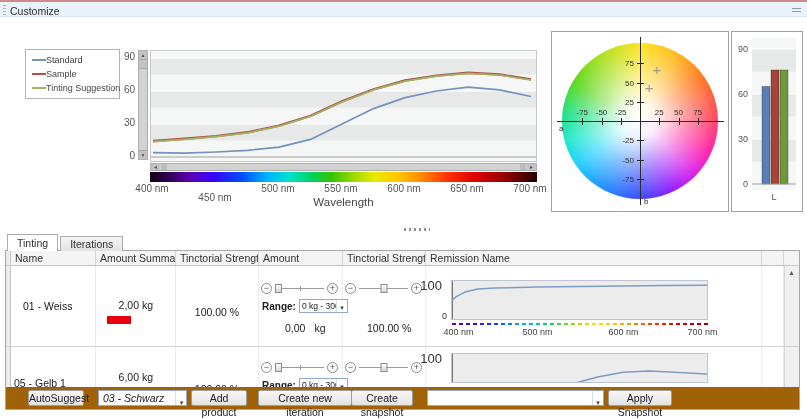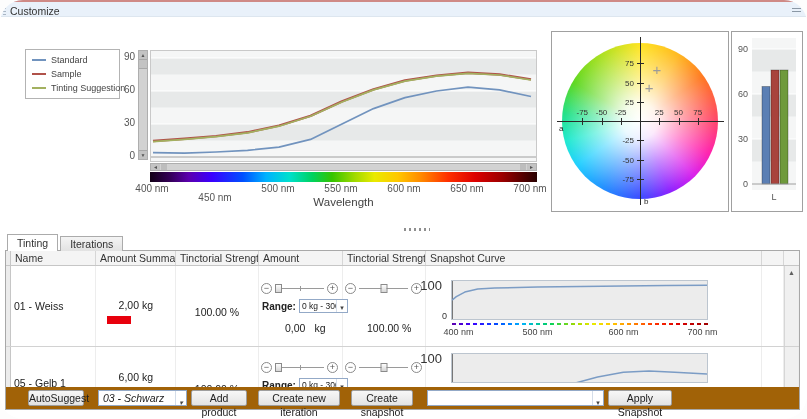--- a/index.html
+++ b/index.html
@@ -1,31 +1,31 @@
 <!DOCTYPE html>
 <html><head>
 <meta charset="utf-8">
 <style>
   * { box-sizing: border-box; margin: 0; padding: 0; }
   body { font-family: "Liberation Sans", sans-serif; background: #fdfdfd; }
-  .screen { position: relative; width: 807px; height: 419px; overflow: hidden; background: #ffffff; border-radius: 23px; }
+  .screen { position: relative; width: 807px; height: 419px; overflow: hidden; background: #ffffff; }
 
   
   .topbar { position: absolute; left: 0; top: 0; width: 807px; height: 17px;
             background: #e9f1fa; border-top: 2px solid #cf8a86; border-bottom: 1px solid #dde6ef; }
   .topbar-grip { position: absolute; left: 3px; top: 3px; width: 3px; height: 11px;
                  background: repeating-linear-gradient(180deg, #a9b6c4 0 1px, transparent 1px 3px); }
   .topbar-title { position: absolute; left: 10px; top: 3px; font-size: 10.5px; color: #333; }
   .topbar-overflow { position: absolute; right: 6px; top: 6px; width: 9px; height: 6px;
                      background: repeating-linear-gradient(180deg, #8b98a5 0 1px, transparent 1px 3px); cursor: pointer; }
 
   
   .legend { position: absolute; left: 25px; top: 49px; width: 95px; border: 1px solid #b3b3b3;
             background: #fff; padding: 5px 6px; display: flex; flex-direction: column; gap: 4px; }
-  .legend-row { display: flex; align-items: center; gap: 5px; }
+  .legend-row { display: flex; align-items: center; }
   .legend-swatch { width: 14px; height: 2px; flex: 0 0 14px; }
   .legend-label { font-size: 9px; color: #444; white-space: nowrap; }
 
   .sp-yticks { position: absolute; left: 112px; top: 50px; width: 23px; height: 112px; }
   .sp-ytick { position: absolute; right: 0; width: 23px; text-align: right; font-size: 10px; color: #555; }
 
   .vscroll { position: absolute; left: 138px; top: 50px; width: 10px; height: 110px;
              background: #d2d2d2; border: 1px solid #aeaeae; }
   .vscroll .sb-btn { position: absolute; left: 0; width: 8px; height: 9px; background: #c3c3c3; border-bottom: 1px solid #a8a8a8; text-align: center; }
   .sb-glyph { font-size: 5px; color: #555; line-height: 9px; display: block; }
@@ -96,21 +96,21 @@
   .thead { height: 15px; border-bottom: 1px solid #c6c6c6; background: #f4f4f4; }
   .th { font-size: 10.5px; color: #333; padding: 1px 0 0 4px; border-right: 1px solid #d6d6d6;
         white-space: nowrap; overflow: hidden; }
   .th.rowhead, .td.rowhead { background: #ececec; border-right: 1px solid #c6c6c6; padding: 0; }
   .trow { border-bottom: 1px solid #d2d2d2; background: #fff; }
   .trow1 { height: 81px; } .trow2 { height: 41px; }
   .td { position: relative; border-right: 1px solid #ededed; font-size: 10.5px; color: #222; }
   .scroll-col { background: #f0f0f0; border-left: 1px solid #d6d6d6; position: relative; }
   .scroll-up { position: absolute; top: 3px; left: 3px; font-size: 7px; color: #606060; cursor: pointer; }
 
-  .cell-name { display: flex; align-items: center; padding-left: 3px; white-space: nowrap; }
+  .cell-name { display: flex; align-items: center; padding-left: 12px; white-space: nowrap; }
   .amt-text { position: absolute; top: 33px; right: 22px; font-size: 10.5px; }
   .amt-text-r2 { position: absolute; top: 24px; right: 22px; font-size: 10.5px; }
   .amt-swatch { position: absolute; left: 11px; top: 50px; width: 24px; height: 8px; background: #e8000d; }
   .ts-sum { position: absolute; top: 40px; left: 0; right: 0; text-align: center; font-size: 10.5px; }
   .ts-sum-r2 { position: absolute; top: 36px; left: 0; right: 0; text-align: center; font-size: 10.5px; }
 
   .slider { position: absolute; left: 2px; width: 77px; height: 12px; display: flex; align-items: center; gap: 3px; }
   .slider.s-top { top: 16px; } .slider.s-top-r2 { top: 14px; }
   .sl-btn { width: 11px; height: 11px; flex: 0 0 11px; border: 1px solid #8a8a8a; border-radius: 50%;
             background: #fff; font-size: 9px; line-height: 9px; text-align: center; color: #555; cursor: pointer; }
@@ -305,21 +305,21 @@
   <div class="lower-panel">
     <div class="table-wrap">
 
       <div class="tgrid thead">
         <div class="th rowhead"></div>
         <div class="th">Name</div>
         <div class="th">Amount Summary</div>
         <div class="th">Tinctorial Strength Su...</div>
         <div class="th">Amount</div>
         <div class="th">Tinctorial Strength</div>
-        <div class="th">Snapshot Curve</div>
+        <div class="th">Remission Name</div>
         <div class="th"></div>
         <div class="th" style="border-right:none;"></div>
       </div>
 
       <div class="tgrid trow trow1">
         <div class="td rowhead"></div>
         <div class="td cell-name">01 - Weiss</div>
         <div class="td">
           <div class="amt-text">2,00 kg</div>
           <div class="amt-swatch" style="background: rgb(232, 0, 13);"></div>
@@ -439,21 +439,21 @@
       </div>
     </div>
 
     <div class="bottom-toolbar">
       <button class="btn" style="left:22px; width:56px;">AutoSuggest</button>
       <div class="combo tb-combo" style="left:92px; width:89px;font-style:italic;">
         <span class="combo-text">03 - Schwarz</span>
         <span class="combo-arrow"></span>
       </div>
       <button class="btn" style="left:185px; width:56px;">Add product</button>
-      <button class="btn" style="left:252px; width:82px;">Create new iteration</button>
+      <button class="btn" style="left:252px; width:94px;">Create new iteration</button>
       <button class="btn" style="left:345px; width:62px;">Create snapshot</button>
       <div class="combo tb-combo" style="left:421px; width:177px;">
         <span class="combo-text"></span>
         <span class="combo-arrow"></span>
       </div>
       <button class="btn" style="left:602px; width:64px;">Apply Snapshot</button>
     </div>
   </div>
 </div>
 

